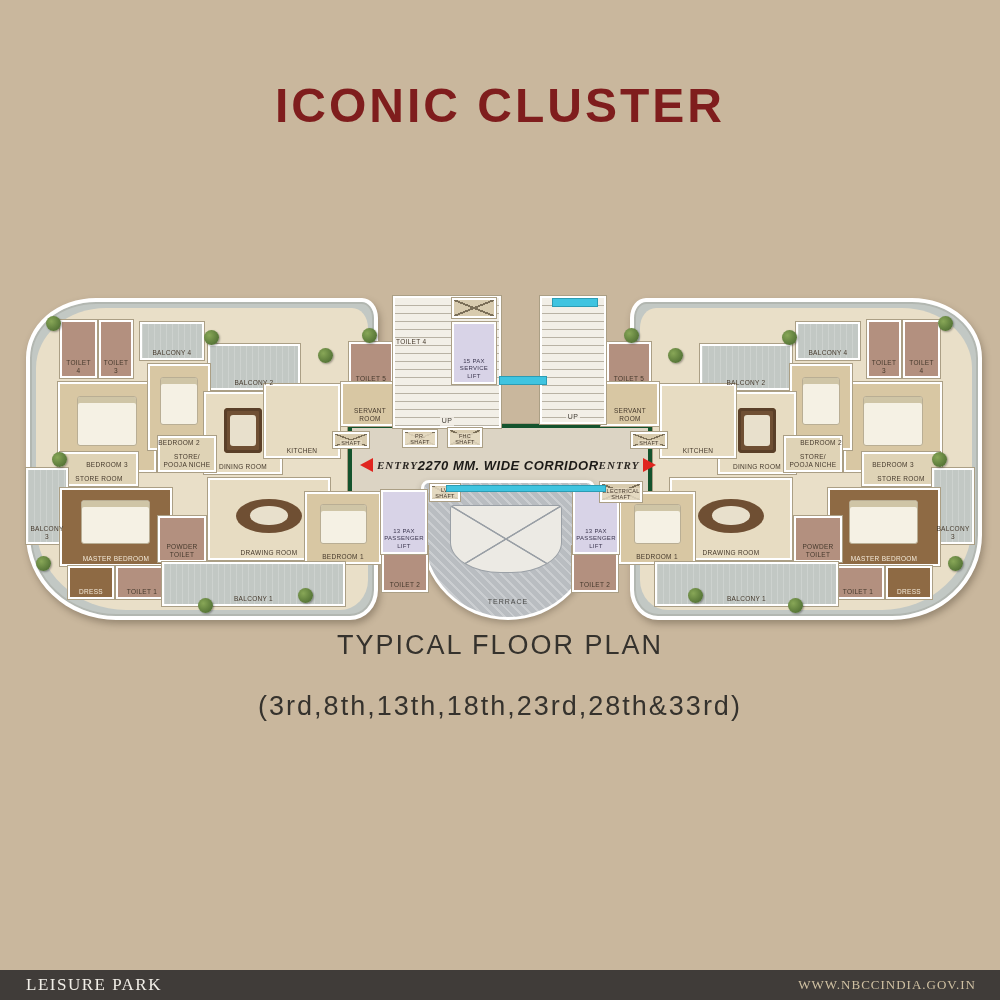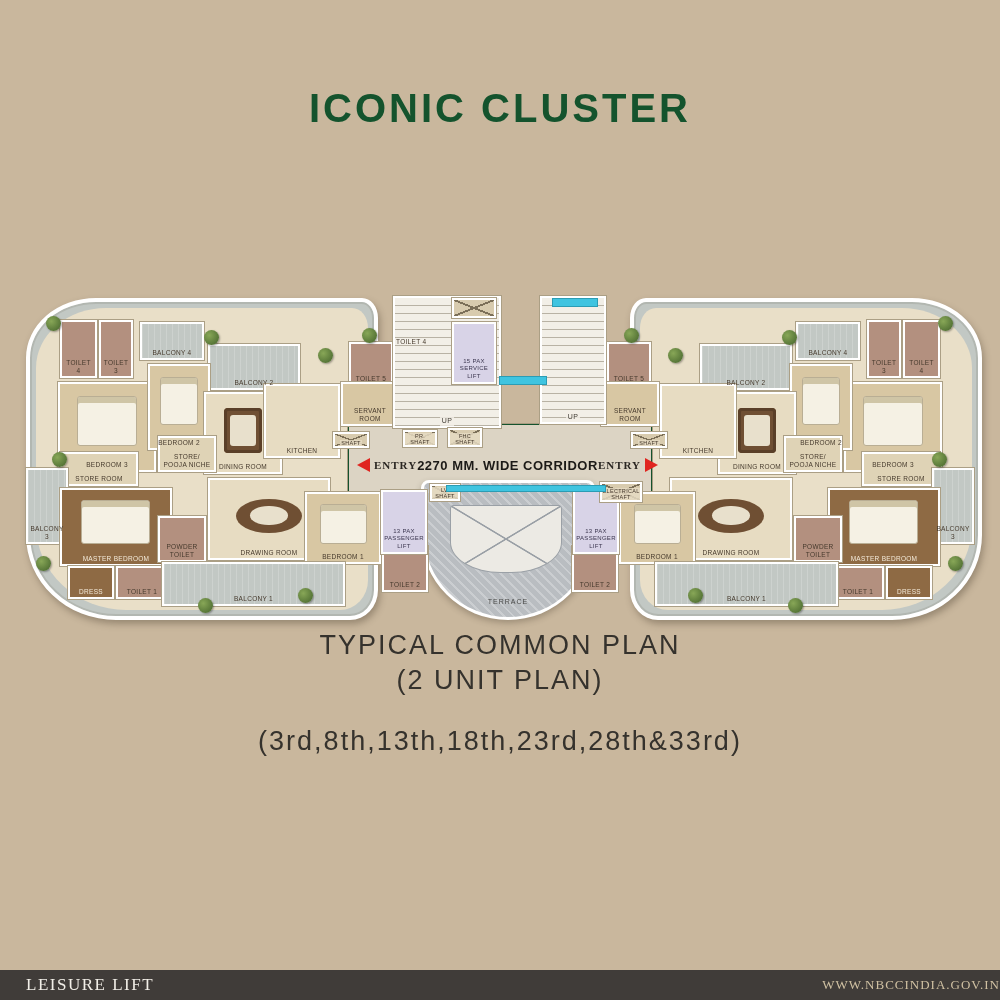--- a/index.html
+++ b/index.html
@@ -1,42 +1,42 @@
 <!DOCTYPE html>
 <html><head>
 <meta charset="utf-8">
 <style>
   html,body{margin:0;padding:0;}
   .stage{position:relative;width:1000px;height:1000px;background:#c9b79d;overflow:hidden;
          font-family:"Liberation Sans",sans-serif;}
   
   .title{position:absolute;top:78px;left:0;width:100%;text-align:center;
-         font-size:40px;font-weight:800;letter-spacing:3px;color:#14532d;margin-top:8px;}
+         font-size:48px;font-weight:800;letter-spacing:3px;color:#7f1d1d;}
   
   .captions{position:absolute;top:628px;left:0;width:100%;text-align:center;color:#35322d;}
   .captions .cap{font-size:27px;letter-spacing:2px;font-weight:400;line-height:35px;}
   .captions .gap{height:26px;}
   
   .footer{position:absolute;left:0;bottom:0;width:100%;height:30px;background:#403c39;
           display:flex;align-items:center;justify-content:space-between;
           font-family:"Liberation Serif",serif;}
   .footer .fl{margin-left:26px;color:#f2efe8;font-size:17px;letter-spacing:1.5px;}
-  .footer .fr{color:#cfc0a2;font-size:13px;letter-spacing:1px;}
+  .footer .fr{margin-right:24px;color:#cfc0a2;font-size:13px;letter-spacing:1px;}
   
   .wing{position:absolute;background:#c2c8c4;border:4px solid #fff;
         box-shadow:2px 4px 7px rgba(60,50,35,.35), inset 0 0 0 2px rgba(130,130,120,.25);}
   .wing.left{left:26px;top:298px;width:344px;height:314px;
         border-radius:70px 16px 28px 90px / 60px 20px 30px 85px;}
   .wing.right{left:630px;top:298px;width:344px;height:314px;
         border-radius:16px 70px 90px 28px / 20px 60px 85px 30px;}
   .wing-inner{position:absolute;inset:6px;background:#e9dfc8;border-radius:inherit;}
   .corridor{position:absolute;left:348px;top:424px;width:304px;height:82px;
-        background:#dcd4c4;border:1px solid #14532d;box-shadow:0 0 0 1px #a89c82;
+        background:#dcd4c4;border:4px solid #14532d;box-shadow:0 0 0 1px #a89c82;
         display:flex;align-items:center;justify-content:space-between;box-sizing:border-box;
-        padding:0 8px;}
+        padding:0 8px;font-style:italic;}
   .corridor-label{font-size:13px;font-weight:700;color:#1c1a17;letter-spacing:.5px;white-space:nowrap;}
   .entry{display:flex;align-items:center;gap:4px;font-size:11px;font-weight:700;
         color:#2a2622;letter-spacing:1px;font-family:"Liberation Serif",serif;}
   .tri{width:0;height:0;border-top:7px solid transparent;border-bottom:7px solid transparent;}
   .tri.l{border-right:13px solid #e0251f;}
   .tri.r{border-left:13px solid #e0251f;}
   .terrace{position:absolute;left:421px;top:480px;width:168px;height:134px;
         background:#b9bdc1;border:3px solid #fff;box-shadow:0 3px 6px rgba(60,50,35,.3);
         border-radius:8px 8px 50% 50% / 8px 8px 62% 62%;
         background-image:repeating-linear-gradient(45deg,rgba(255,255,255,.25) 0 2px,transparent 2px 7px);}
@@ -302,24 +302,23 @@
         <div class="tree" style="left: 668px; top: 348px;"></div>
         <div class="tree" style="left: 932px; top: 452px;"></div>
         <div class="tree" style="left: 948px; top: 556px;"></div>
         <div class="tree" style="left: 788px; top: 598px;"></div>
         <div class="tree" style="left: 688px; top: 588px;"></div>
         <div class="tree" style="left: 624px; top: 328px;"></div>
       </div>
   </div>
 
   <div class="captions">
-    <div class="cap">TYPICAL COMMON PLAN</div>
-    <div class="cap">(2 UNIT PLAN)</div>
+    <div class="cap">TYPICAL FLOOR PLAN</div>
     <div class="gap"></div>
     <div class="cap">(3rd,8th,13th,18th,23rd,28th&amp;33rd)</div>
   </div>
 
   <div class="footer">
-    <span class="fl">LEISURE LIFT</span>
+    <span class="fl">LEISURE PARK</span>
     <span class="fr">WWW.NBCCINDIA.GOV.IN</span>
   </div>
 
 </div>
 
 </body></html>

